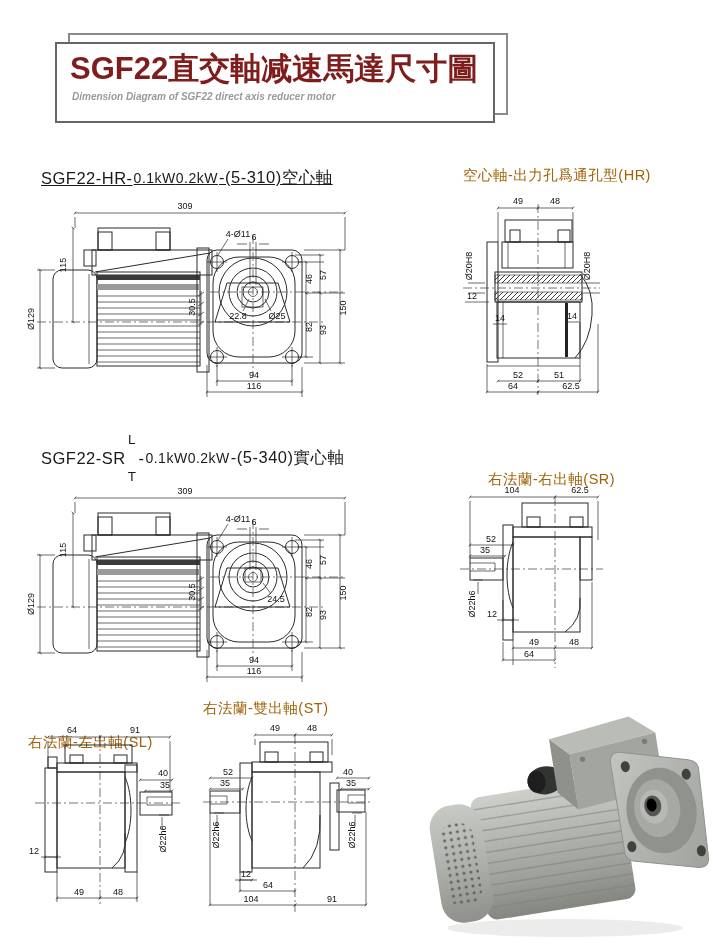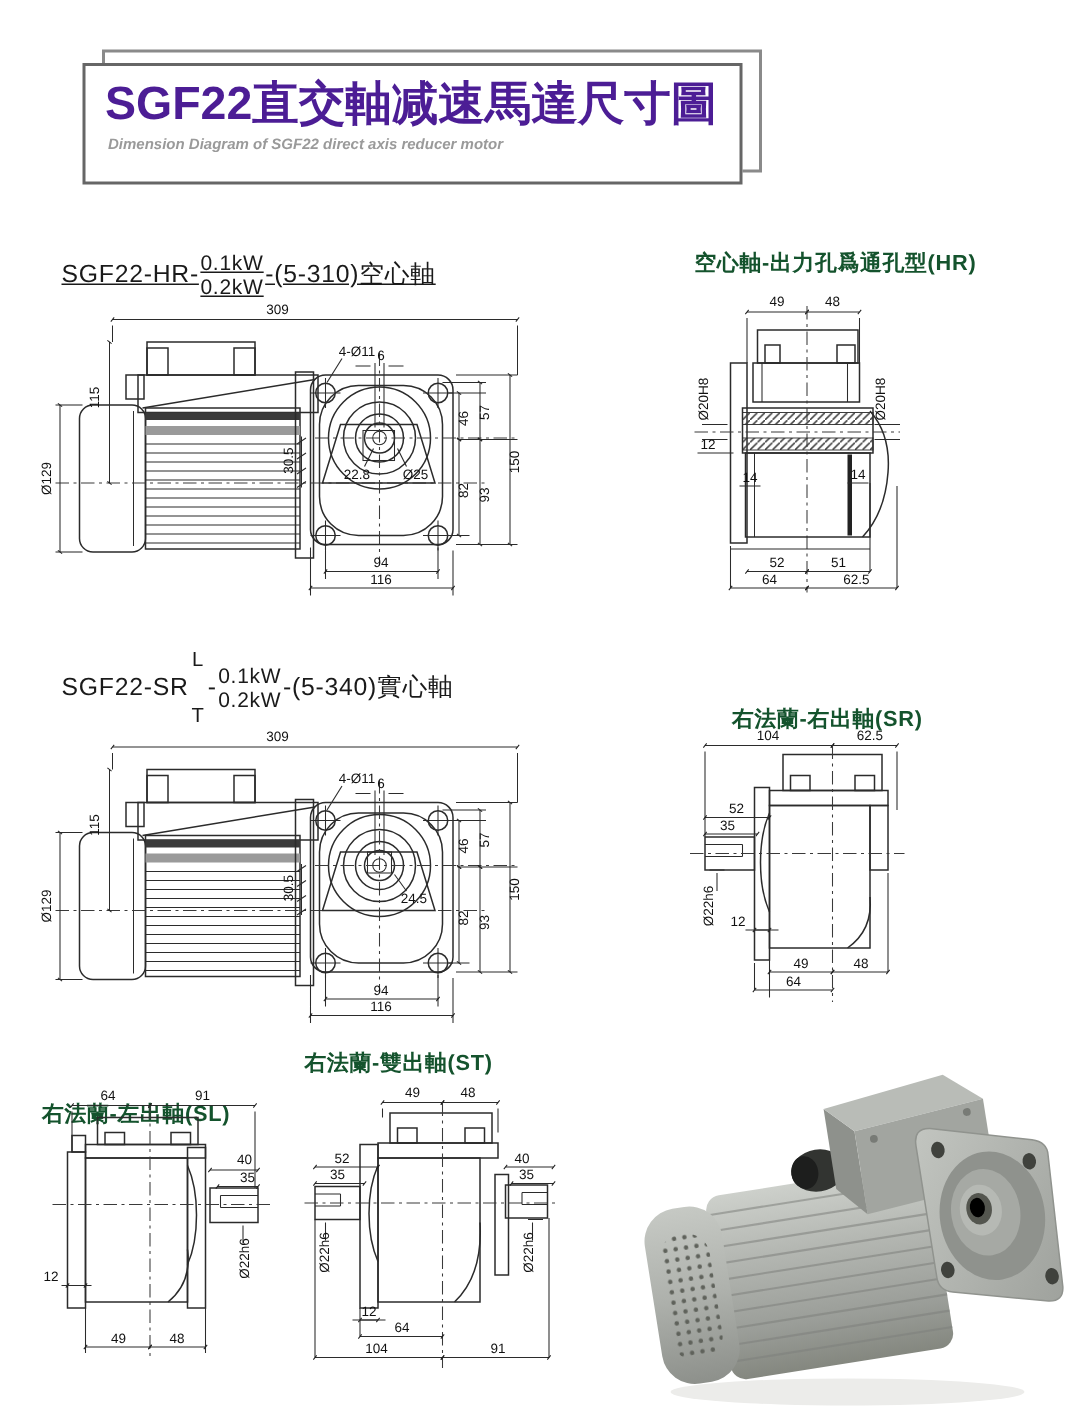--- a/index.html
+++ b/index.html
@@ -1,27 +1,27 @@
 <!DOCTYPE html>
 <html><head>
 <meta charset="utf-8">
 <style>
   html,body{margin:0;padding:0;}
   body{width:713px;height:952px;background:#fff;font-family:"Liberation Sans",sans-serif;position:relative;overflow:hidden;}
   .abs{position:absolute;}
   
   .tb-shadow{position:absolute;left:68px;top:33px;width:436px;height:78px;border:2px solid #8a8a8a;background:transparent;}
   .tb-main{position:absolute;left:55px;top:42px;width:436px;height:77px;border:2px solid #666;background:#fff;}
-  .tb-title{position:absolute;left:13px;top:4px;font-size:31px;font-weight:800;color:#4c1d95;letter-spacing:0px;white-space:nowrap;}
+  .tb-title{position:absolute;left:13px;top:4px;font-size:31px;font-weight:800;color:#7f1d1d;letter-spacing:0px;white-space:nowrap;}
   .tb-sub{position:absolute;left:15px;top:47px;font-size:10px;font-weight:bold;font-style:italic;color:#9a9a9a;white-space:nowrap;}
   
   .formula{position:absolute;display:flex;align-items:center;color:#1a1a1a;font-size:16.5px;letter-spacing:.5px;white-space:nowrap;}
-  .stack{display:flex;flex-direction:column;align-items:flex-start;font-size:14px;line-height:1.15;margin:0 1px;}
+  .stack{display:flex;flex-direction:row;align-items:flex-start;font-size:14px;line-height:1.15;margin:0 1px;}
   .vstack{display:flex;flex-direction:column;align-items:center;justify-content:space-between;font-size:13.5px;height:52px;margin:0 2px;}
-  .sec-title{position:absolute;font-size:14.5px;color:#14532d;letter-spacing:.5px;white-space:nowrap;font-weight:bold;}
+  .sec-title{position:absolute;font-size:14.5px;color:#a16207;letter-spacing:.5px;white-space:nowrap;}
   
   svg{position:absolute;overflow:visible;}
   .ln{stroke:#2b2b2b;stroke-width:1;fill:none;}
   .thin{stroke:#2b2b2b;stroke-width:.7;fill:none;}
   .dml{stroke:#2b2b2b;stroke-width:.7;fill:none;marker-start:url(#tk);marker-end:url(#tk);}
   .cl{stroke:#3a3a3a;stroke-width:.7;fill:none;stroke-dasharray:9 3 2 3;}
   .dim{font-size:9px;fill:#111;stroke:none;font-family:"Liberation Sans",sans-serif;}
   text.dim{text-anchor:middle;}
 </style>
 </head>

